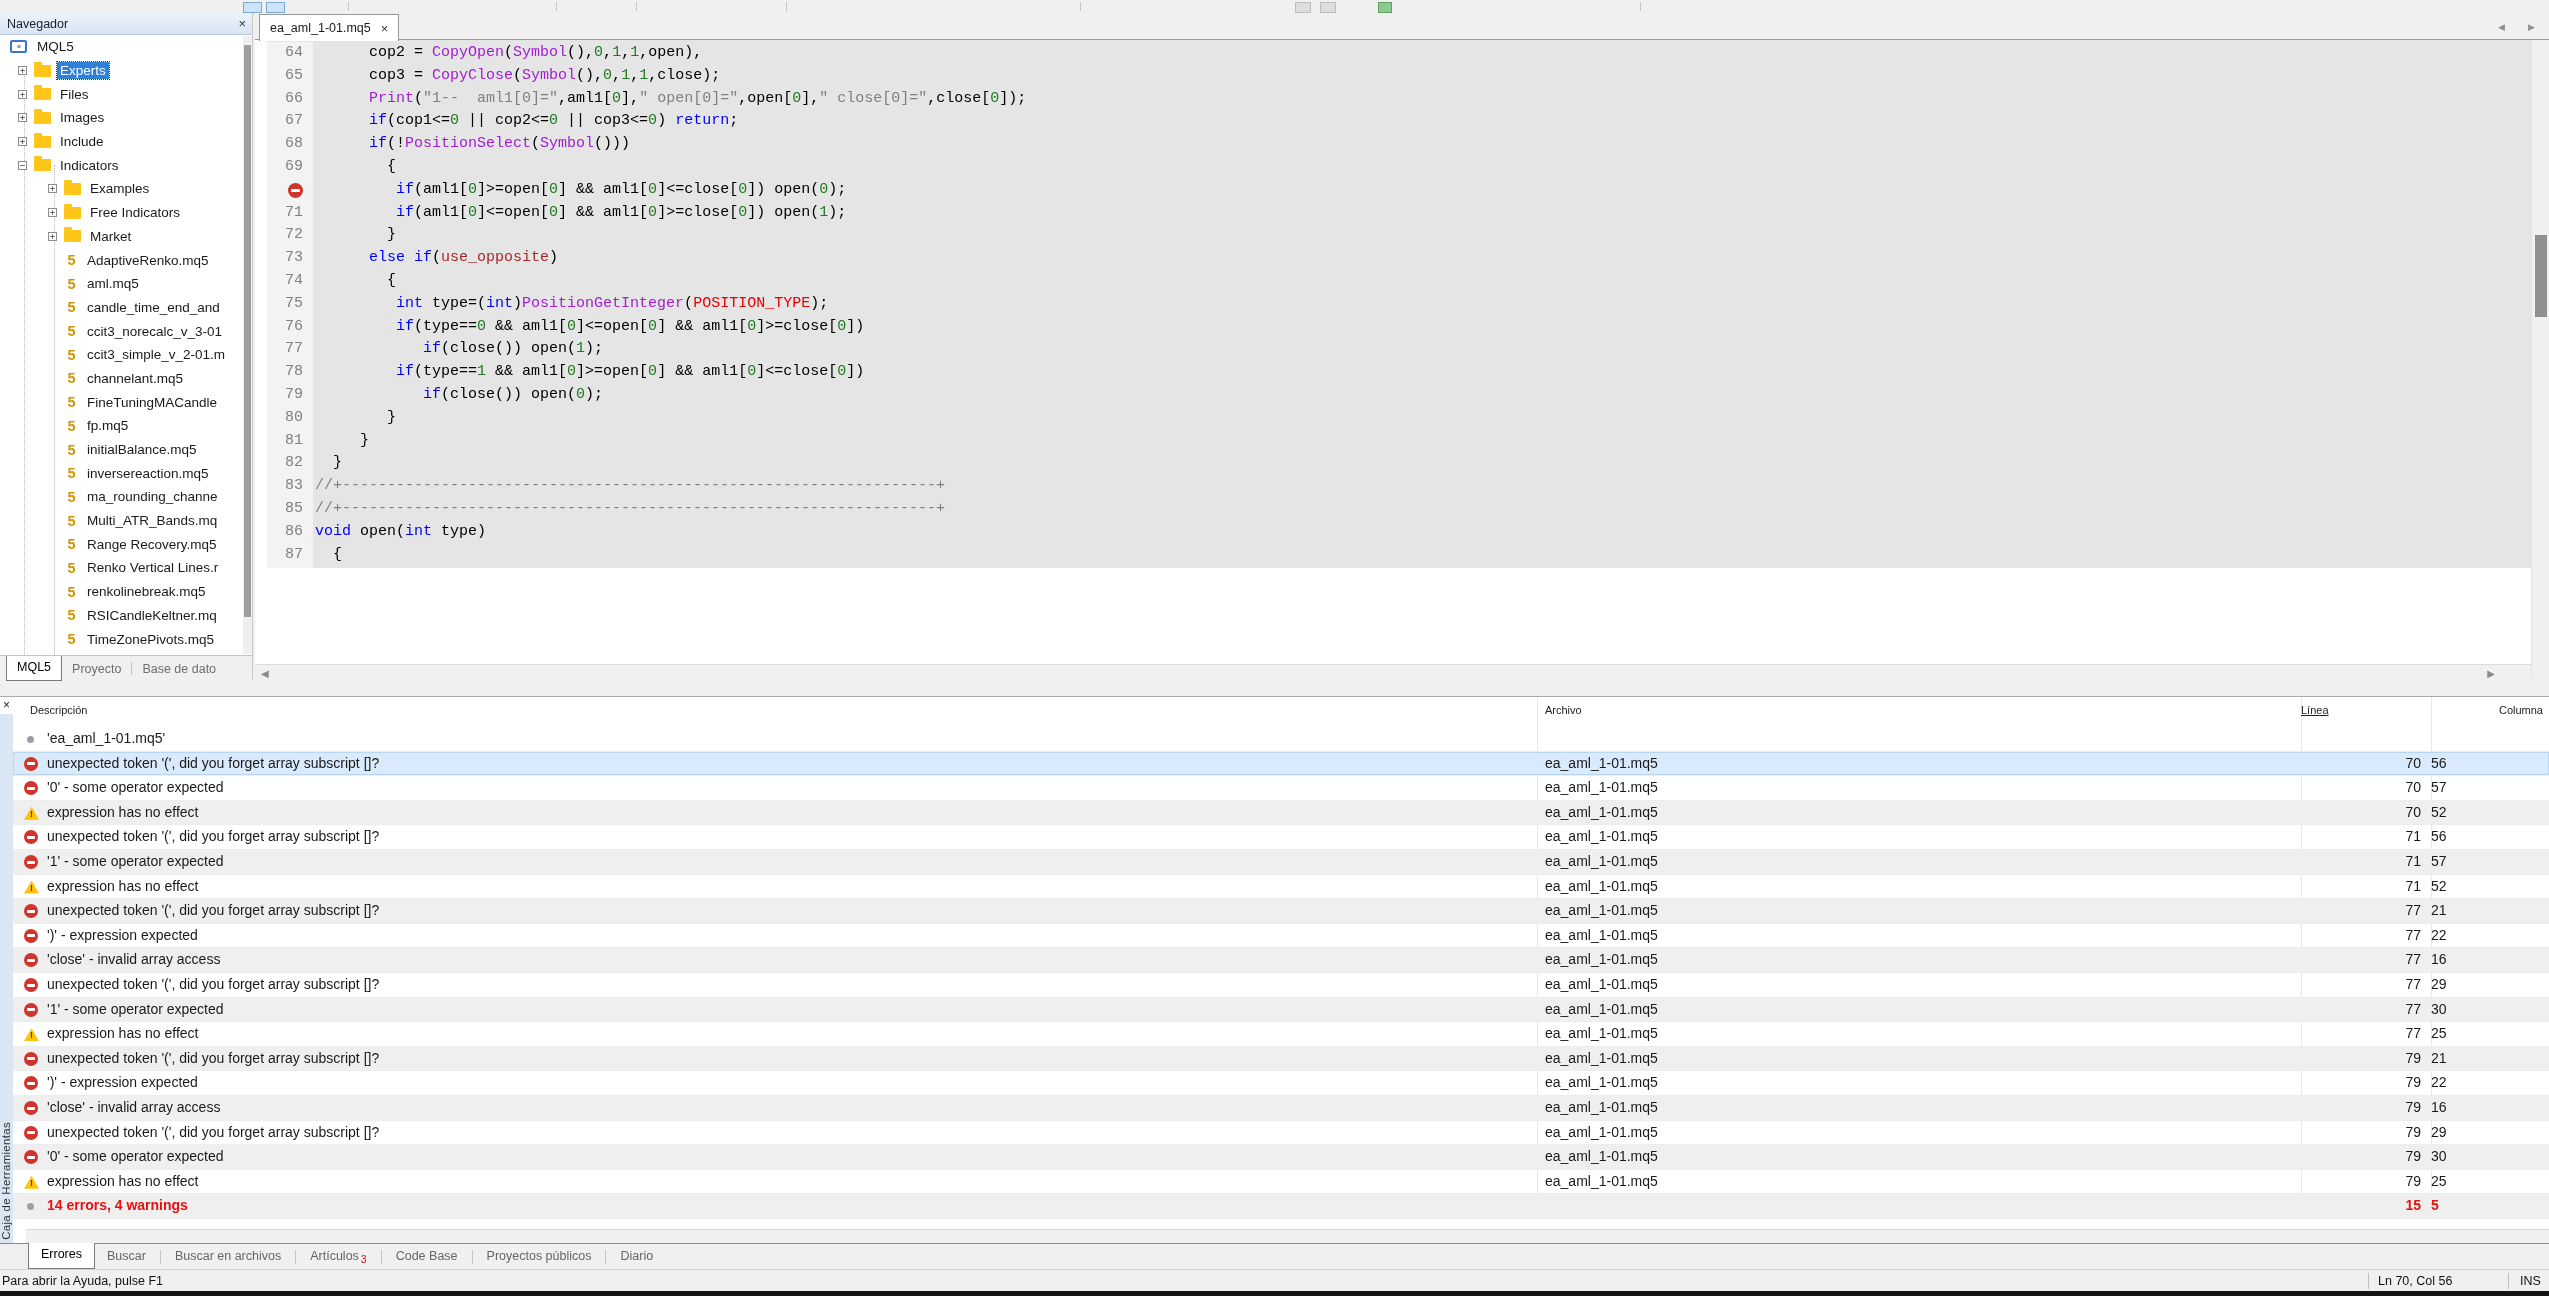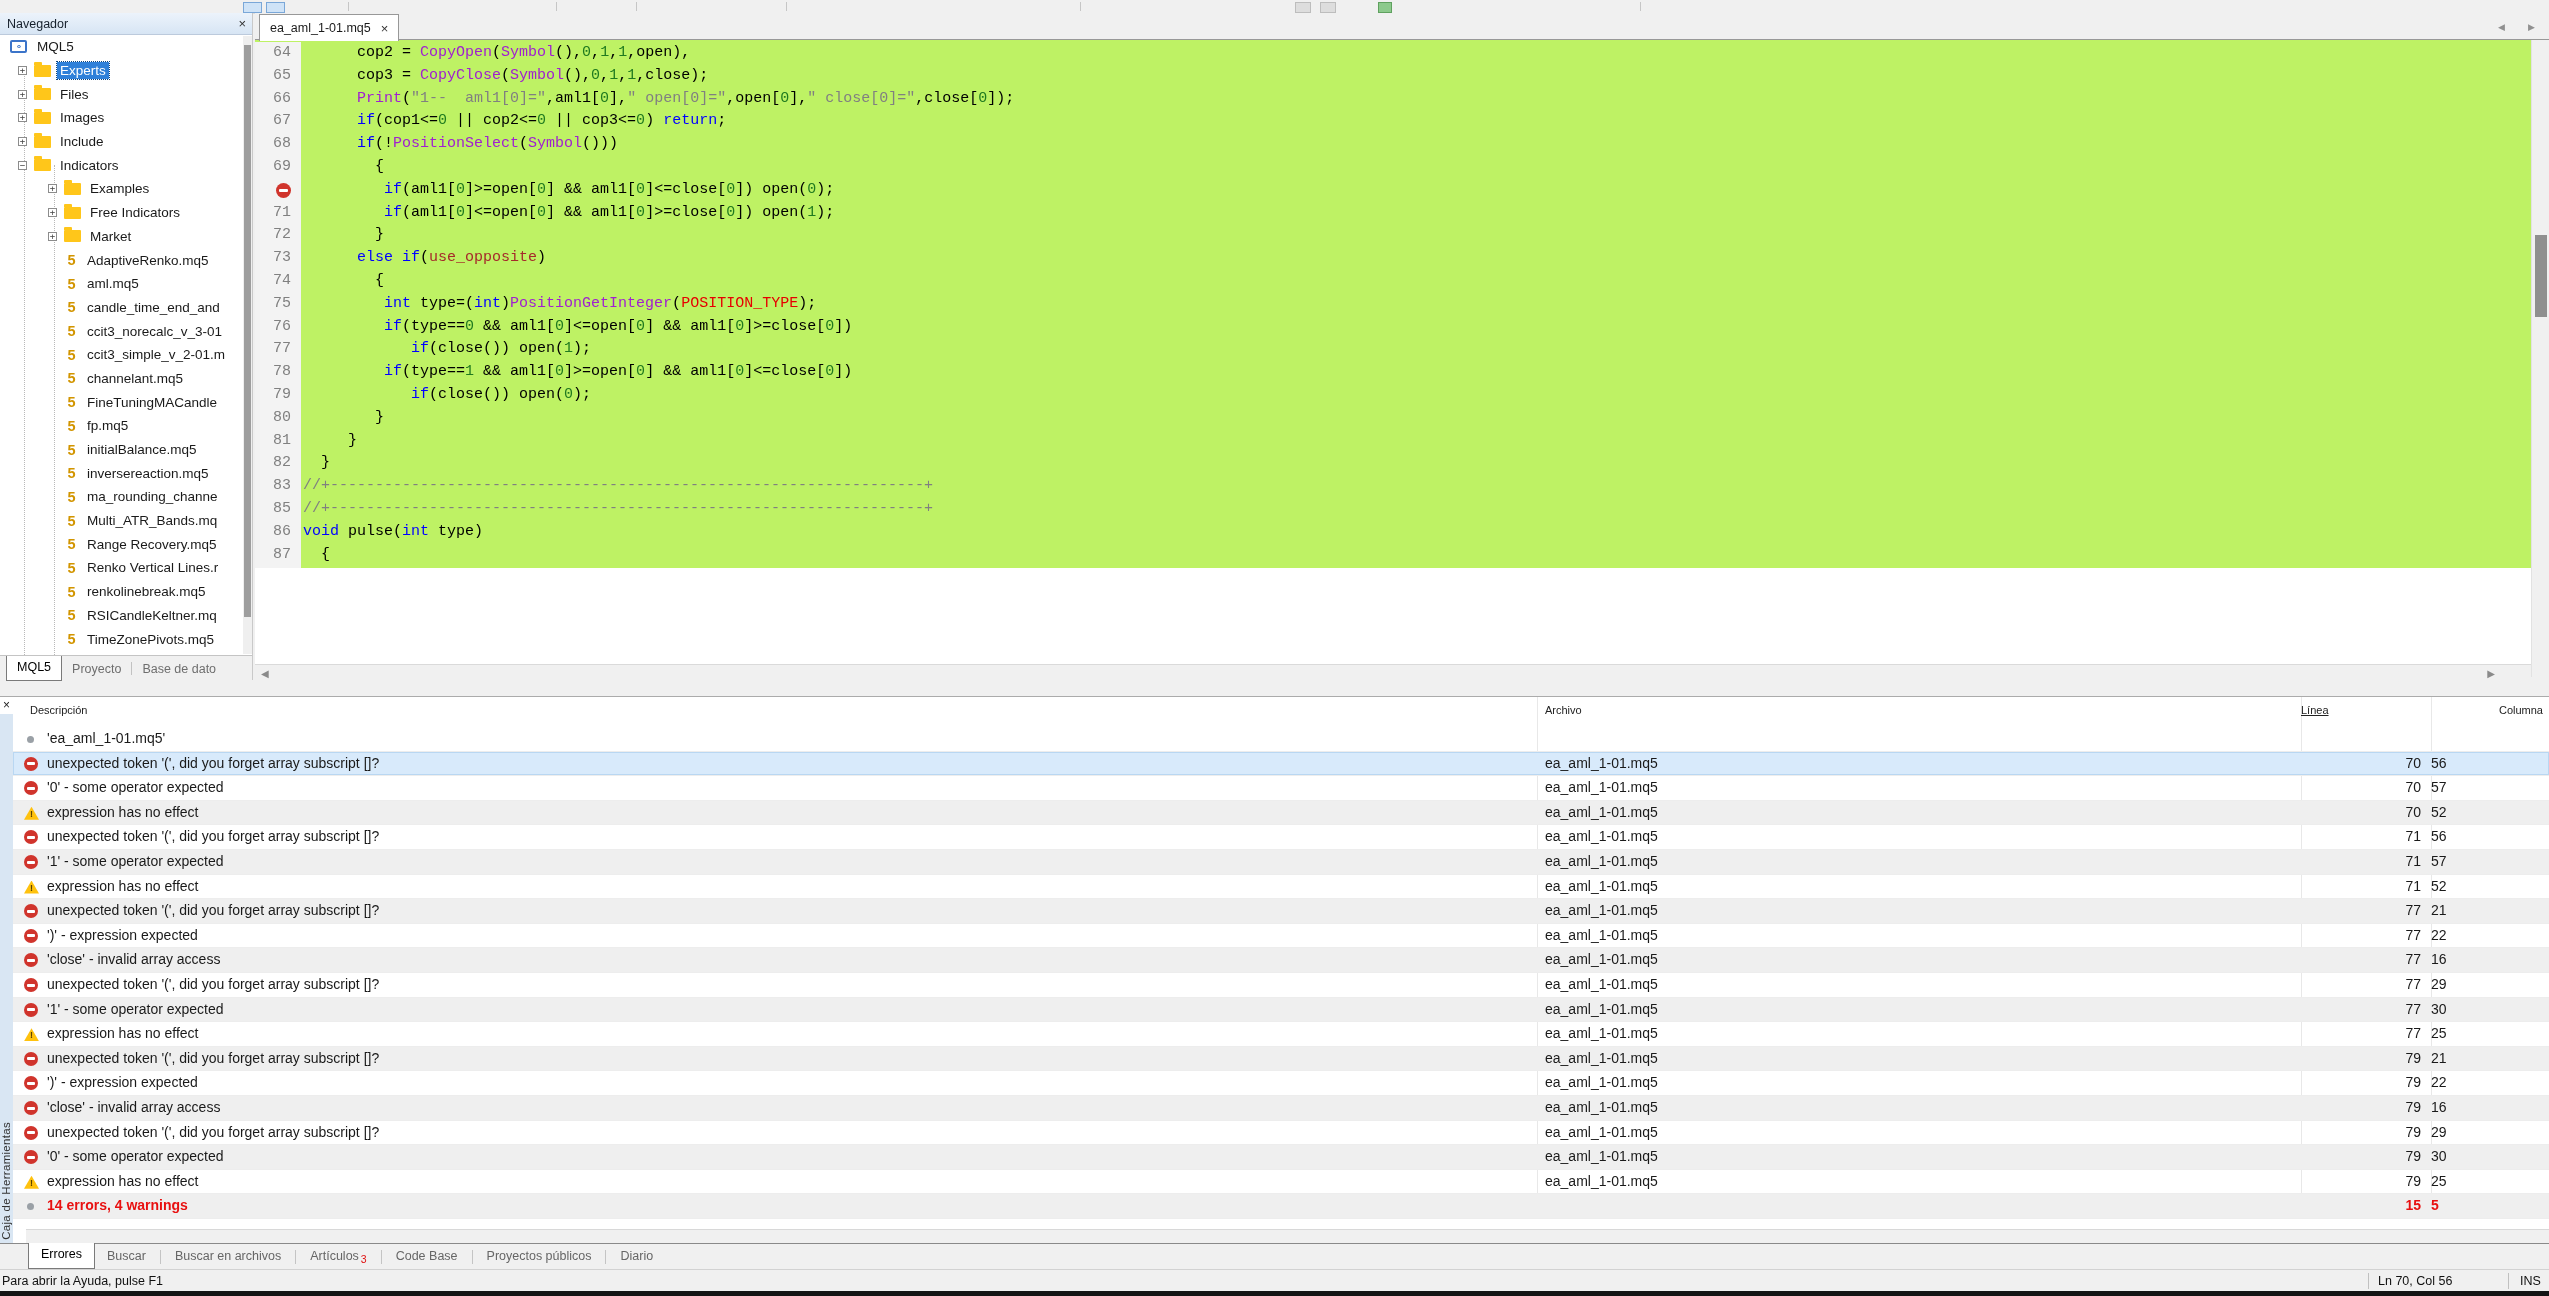--- a/index.html
+++ b/index.html
@@ -46,21 +46,21 @@
   .nav-tab.active{background:#fff;border:1px solid #7a7a7a;border-top:none;color:#000;margin-left:6px;height:24px;margin-top:-1px;}
   .nav-tab-sep{width:1px;height:13px;background:#c2c2c2;}
 
   
   .editor{left:255px;top:13px;width:2294px;height:669px;background:#fff;}
   .etab-row{position:absolute;left:0;top:0;width:2294px;height:27px;background:#f0f0f0;border-bottom:1px solid #989898;box-sizing:border-box;}
   .etab{position:absolute;left:4px;top:1px;height:26px;background:#fff;border:1px solid #989898;border-bottom:none;
     display:flex;align-items:center;padding:0 10px;font-size:12.5px;z-index:2;}
   .etab-close{margin-left:10px;font-size:13px;color:#333;}
   .tab-arrow{position:absolute;top:9px;font-size:9px;color:#909090;}
-  .code-area{position:absolute;left:0;top:27px;width:2276px;height:528px;overflow:hidden;background:#bef264;}
+  .code-area{position:absolute;left:12px;top:27px;width:2276px;height:528px;overflow:hidden;background:#e5e5e5;}
   .crow{position:relative;height:22.8px;display:flex;white-space:pre;font-family:"Liberation Mono","DejaVu Sans Mono",monospace;font-size:15px;line-height:22.8px;}
   .crow .gut{flex:0 0 46px;background:#f3f3f3;color:#808080;text-align:right;padding-right:10px;box-sizing:border-box;position:relative;}
   .crow .ctext{padding-left:2px;}
   .gut-err{position:absolute;right:10px;top:4px;width:15px;height:15px;background:var(--err,#D0342C);border-radius:50%;}
   .gut-err::before{content:"";position:absolute;left:3px;top:6px;width:9px;height:3px;background:#fff;border-radius:1px;}
   .sy-p{color:#000}.sy-k{color:var(--ck,#0000FF)}.sy-f{color:var(--cf,#A020D0)}.sy-n{color:var(--cn,#1F7A1F)}
   .sy-s{color:var(--cs,#808080)}.sy-c{color:var(--cs,#808080)}.sy-v{color:var(--cv,#A52A2A)}.sy-K{color:var(--cK,#E60000)}
   .evscroll{position:absolute;right:0;top:27px;width:18px;height:637px;background:#f0f0f0;border-left:1px solid #e2e2e2;box-sizing:border-box;}
   .evscroll .thumb{position:absolute;left:3px;width:12px;top:195px;height:82px;background:#8f8f8f;}
   .ehscroll{position:absolute;left:0;top:651px;width:2276px;height:18px;background:#f0f0f0;border-top:1px solid #dadada;box-sizing:border-box;}
@@ -329,21 +329,21 @@
       <div class="crow"><span class="gut">75</span><span class="ctext"><span class="sy-p">         </span><span class="sy-k">int</span><span class="sy-p"> type=(</span><span class="sy-k">int</span><span class="sy-p">)</span><span class="sy-f">PositionGetInteger</span><span class="sy-p">(</span><span class="sy-K">POSITION_TYPE</span><span class="sy-p">);</span></span></div>
       <div class="crow"><span class="gut">76</span><span class="ctext"><span class="sy-p">         </span><span class="sy-k">if</span><span class="sy-p">(type==</span><span class="sy-n">0</span><span class="sy-p"> &amp;&amp; aml1[</span><span class="sy-n">0</span><span class="sy-p">]&lt;=open[</span><span class="sy-n">0</span><span class="sy-p">] &amp;&amp; aml1[</span><span class="sy-n">0</span><span class="sy-p">]&gt;=close[</span><span class="sy-n">0</span><span class="sy-p">])</span></span></div>
       <div class="crow"><span class="gut">77</span><span class="ctext"><span class="sy-p">            </span><span class="sy-k">if</span><span class="sy-p">(close()) open(</span><span class="sy-n">1</span><span class="sy-p">);</span></span></div>
       <div class="crow"><span class="gut">78</span><span class="ctext"><span class="sy-p">         </span><span class="sy-k">if</span><span class="sy-p">(type==</span><span class="sy-n">1</span><span class="sy-p"> &amp;&amp; aml1[</span><span class="sy-n">0</span><span class="sy-p">]&gt;=open[</span><span class="sy-n">0</span><span class="sy-p">] &amp;&amp; aml1[</span><span class="sy-n">0</span><span class="sy-p">]&lt;=close[</span><span class="sy-n">0</span><span class="sy-p">])</span></span></div>
       <div class="crow"><span class="gut">79</span><span class="ctext"><span class="sy-p">            </span><span class="sy-k">if</span><span class="sy-p">(close()) open(</span><span class="sy-n">0</span><span class="sy-p">);</span></span></div>
       <div class="crow"><span class="gut">80</span><span class="ctext"><span class="sy-p">        }</span></span></div>
       <div class="crow"><span class="gut">81</span><span class="ctext"><span class="sy-p">     }</span></span></div>
       <div class="crow"><span class="gut">82</span><span class="ctext"><span class="sy-p">  }</span></span></div>
       <div class="crow"><span class="gut">83</span><span class="ctext"><span class="sy-c">//+------------------------------------------------------------------+</span></span></div>
       <div class="crow"><span class="gut">85</span><span class="ctext"><span class="sy-c">//+------------------------------------------------------------------+</span></span></div>
-      <div class="crow"><span class="gut">86</span><span class="ctext"><span class="sy-k">void</span><span class="sy-p"> pulse(</span><span class="sy-k">int</span><span class="sy-p"> type)</span></span></div>
+      <div class="crow"><span class="gut">86</span><span class="ctext"><span class="sy-k">void</span><span class="sy-p"> open(</span><span class="sy-k">int</span><span class="sy-p"> type)</span></span></div>
       <div class="crow"><span class="gut">87</span><span class="ctext"><span class="sy-p">  {</span></span></div>
       <div class="crow"><span class="gut">88</span><span class="ctext"><span class="sy-p">   </span><span class="sy-k">double</span><span class="sy-p"> pr_open=</span><span class="sy-n">0.0</span><span class="sy-p">,_sl=</span><span class="sy-n">0.0</span><span class="sy-p">,_tp=</span><span class="sy-n">0.0</span><span class="sy-p">,_nLt=</span><span class="sy-v">Lots</span><span class="sy-p">;</span></span></div>
       <div class="crow"><span class="gut">89</span><span class="ctext"><span class="sy-p">   </span><span class="sy-k">if</span><span class="sy-p">(</span><span class="sy-v">use_Multpl</span><span class="sy-p">)</span></span></div>
       <div class="crow"><span class="gut">90</span><span class="ctext"><span class="sy-p">     {</span></span></div>
       <div class="crow"><span class="gut">91</span><span class="ctext"><span class="sy-p">      _nLt=</span><span class="sy-f">NormalizeDouble</span><span class="sy-p">((</span><span class="sy-k">int</span><span class="sy-p">)</span><span class="sy-f">AccountInfoDouble</span><span class="sy-p">(</span><span class="sy-K">ACCOUNT_BALANCE</span><span class="sy-p">)/(Mu_step)*</span><span class="sy-v">Lots</span><span class="sy-p">,</span><span class="sy-n">2</span><span class="sy-p">);</span></span></div>
     </div>
   <div class="evscroll">
       <div class="thumb"></div>
     </div>
   <div class="ehscroll">

